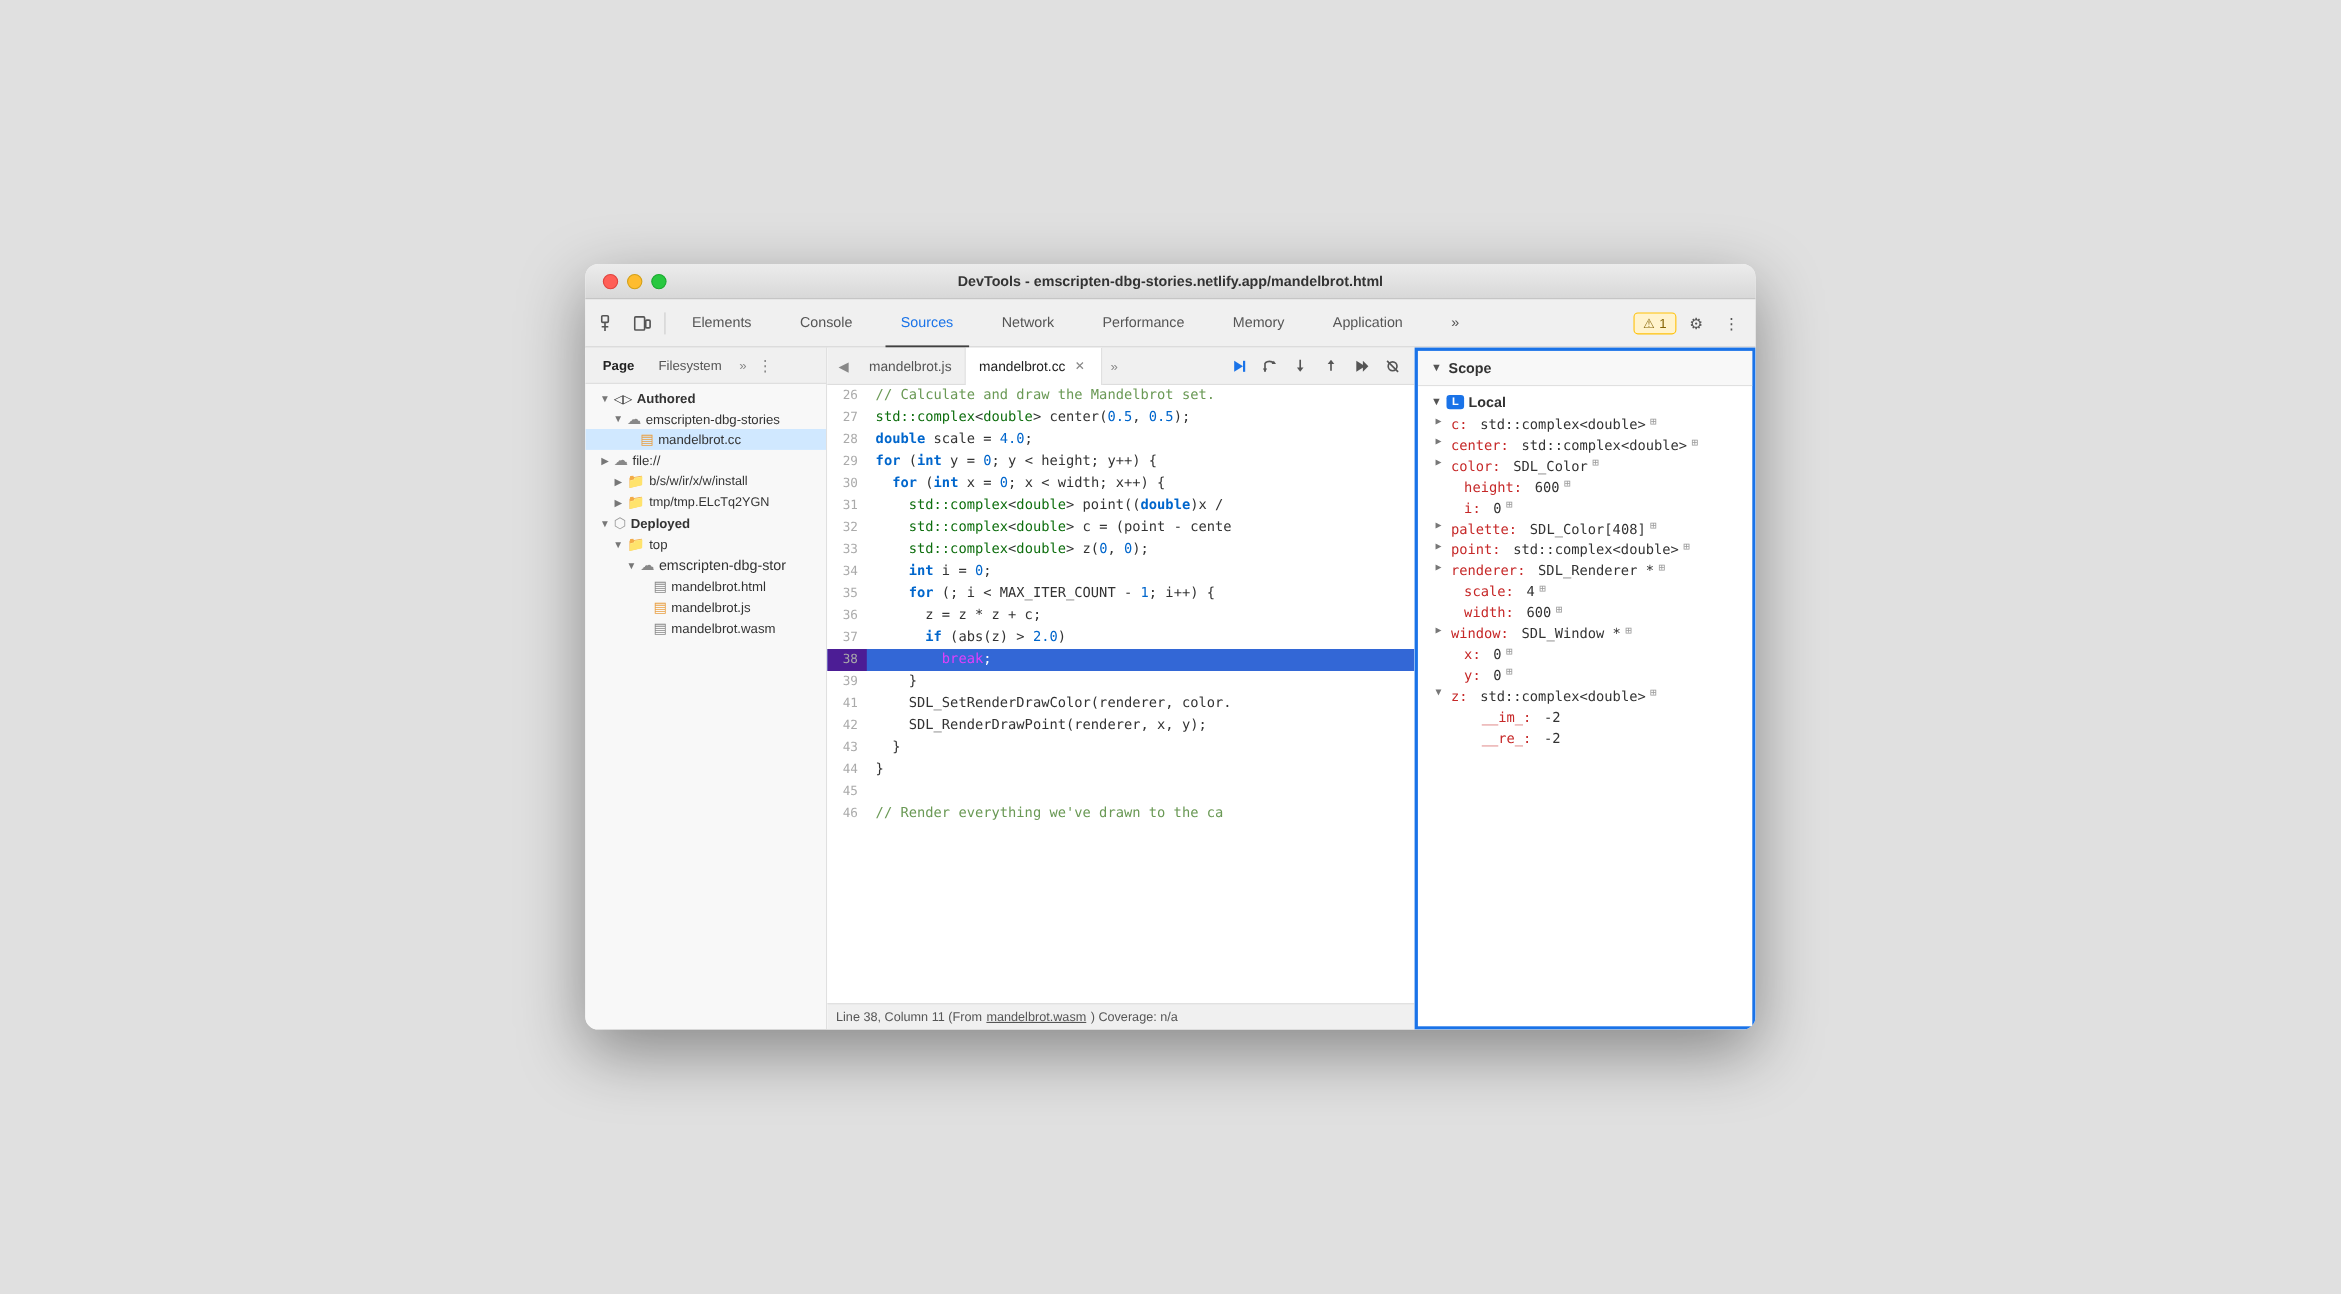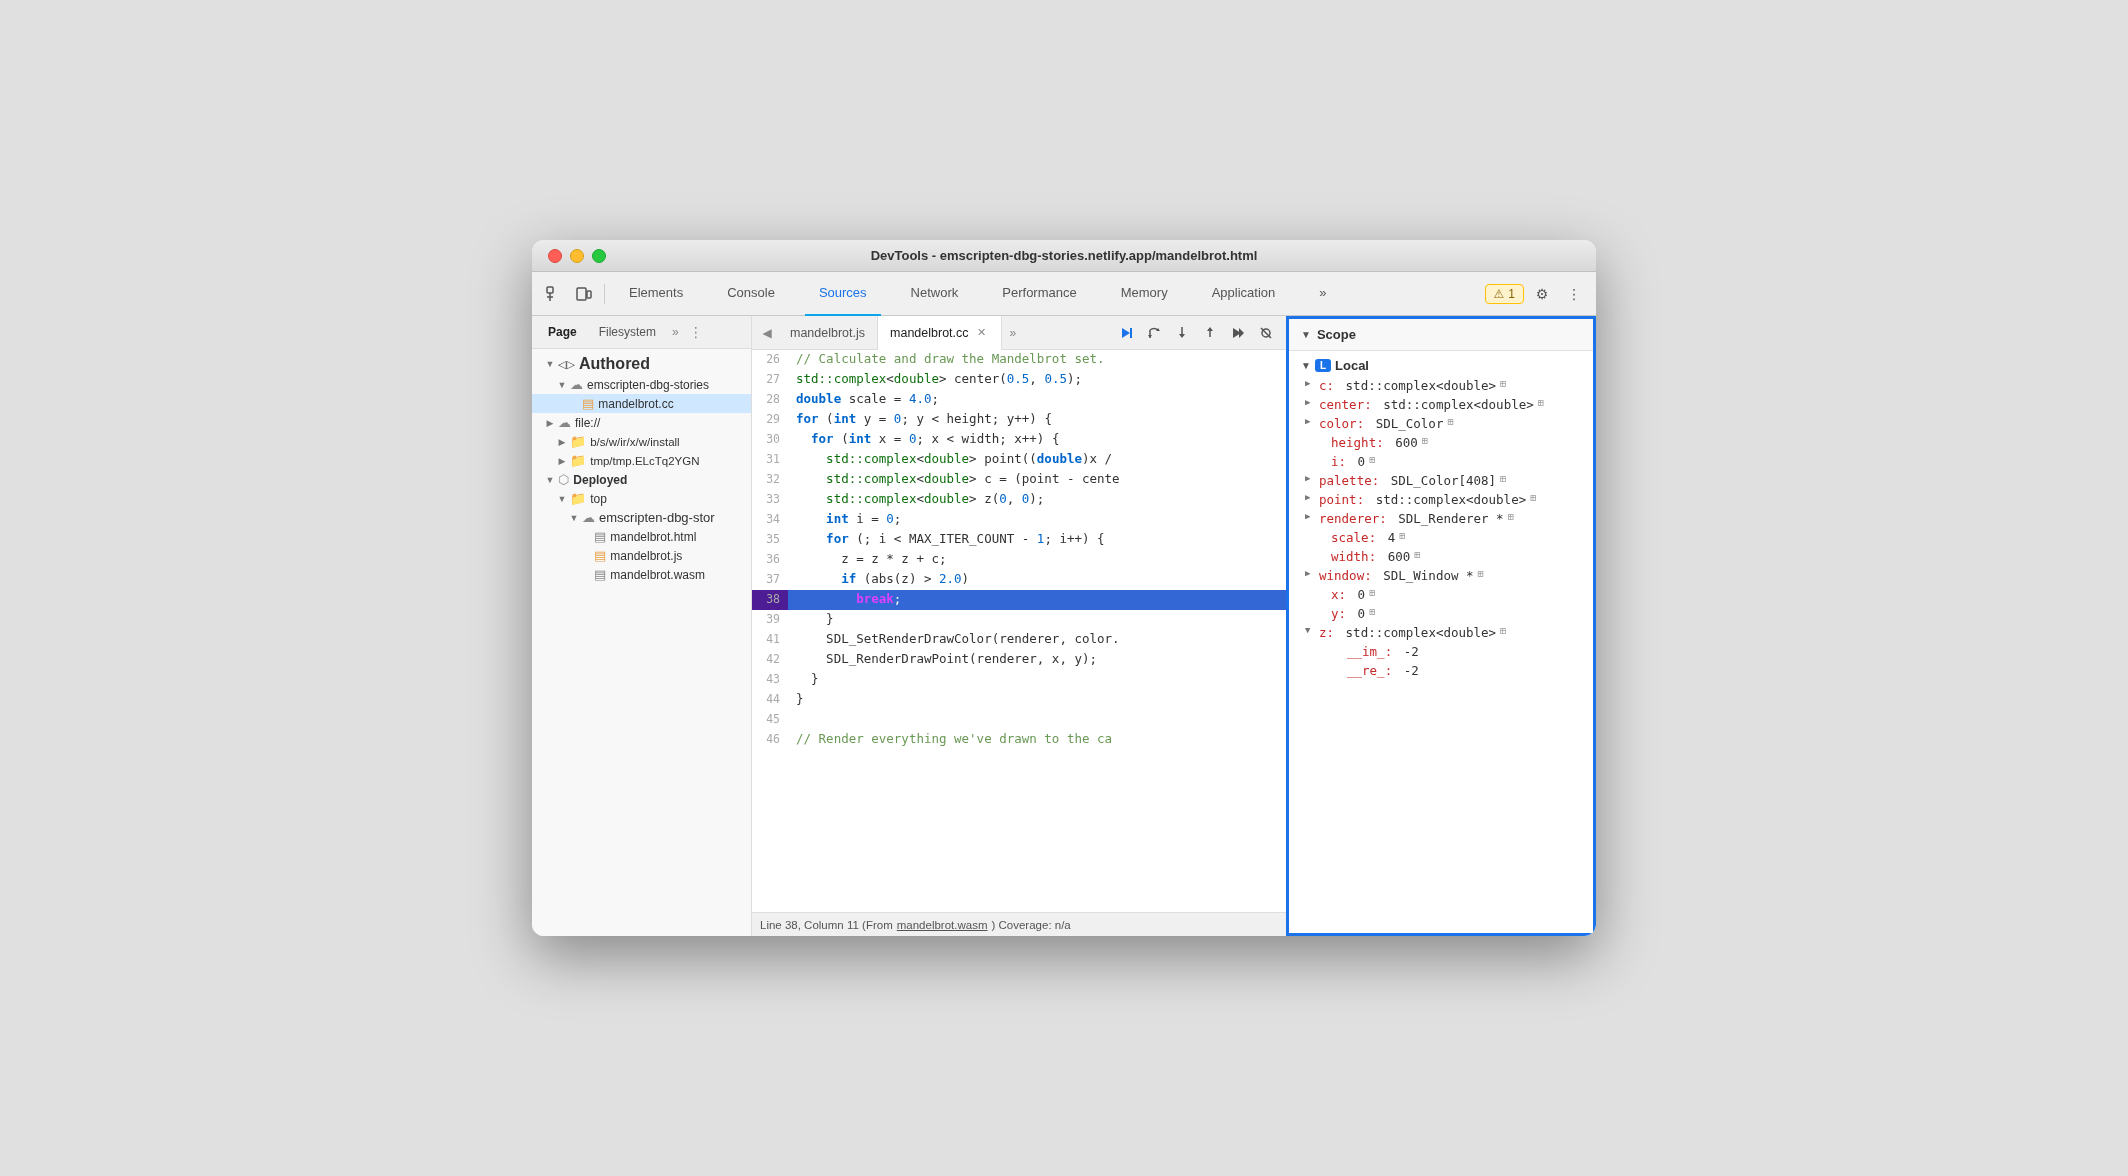--- a/index.html
+++ b/index.html
@@ -90,21 +90,21 @@
       display: flex;
       align-items: center;
       font-size: 13px;
       color: #555;
       cursor: pointer;
       border-bottom: 2px solid transparent;
       white-space: nowrap;
     }
     .toolbar-tab.active {
       color: #1a73e8;
-      border-bottom: 2px solid #0ea5e9;
+      border-bottom: 2px solid #404040;
       font-weight: 500;
     }
     .toolbar-right {
       display: flex;
       align-items: center;
       gap: 4px;
       margin-left: auto;
     }
     .warning-badge {
       display: flex;
@@ -280,21 +280,21 @@
       flex: 1;
       padding-left: 8px;
       white-space: pre;
       color: #333;
     }
     
     .kw { color: #0066cc; font-weight: 600; }
     .type { color: #0e6e0e; }
     .number { color: #0066cc; }
     .comment { color: #6a9955; }
-    .highlight-break { color: #e040fb; font-weight: 700; }
+    .highlight-break { color: #e040fb; font-weight: 400; }
     
     .status-bar {
       background: #f0f0f0;
       border-top: 1px solid #ddd;
       height: 24px;
       display: flex;
       align-items: center;
       padding: 0 8px;
       font-size: 11.5px;
       color: #555;
@@ -461,21 +461,21 @@
         </div>
         <span style="margin-left:2px;color:#888;font-size:12px;">»</span>
         <span style="margin-left:4px;color:#888;font-size:14px;">⋮</span>
       </div>
 
       <div class="sidebar-content">
 
         <div class="tree-item tree-indent-1">
           <span class="tree-arrow">▼</span>
           <span style="font-size:11px;margin-right:4px;">◁▷</span>
-          <span style="font-weight:600;font-size:16px;">Authored</span>
+          <span style="font-weight:600;font-size:12px;">Authored</span>
         </div>
         <div class="tree-item tree-indent-2">
           <span class="tree-arrow">▼</span>
           <span class="tree-icon cloud-icon">☁</span>
           <span style="font-size:12px;">emscripten-dbg-stories</span>
         </div>
         <div class="tree-item tree-indent-3 selected">
           <span class="tree-arrow"> </span>
           <span class="tree-icon file-cc">▤</span>
           <span style="font-size:12px;">mandelbrot.cc</span>

